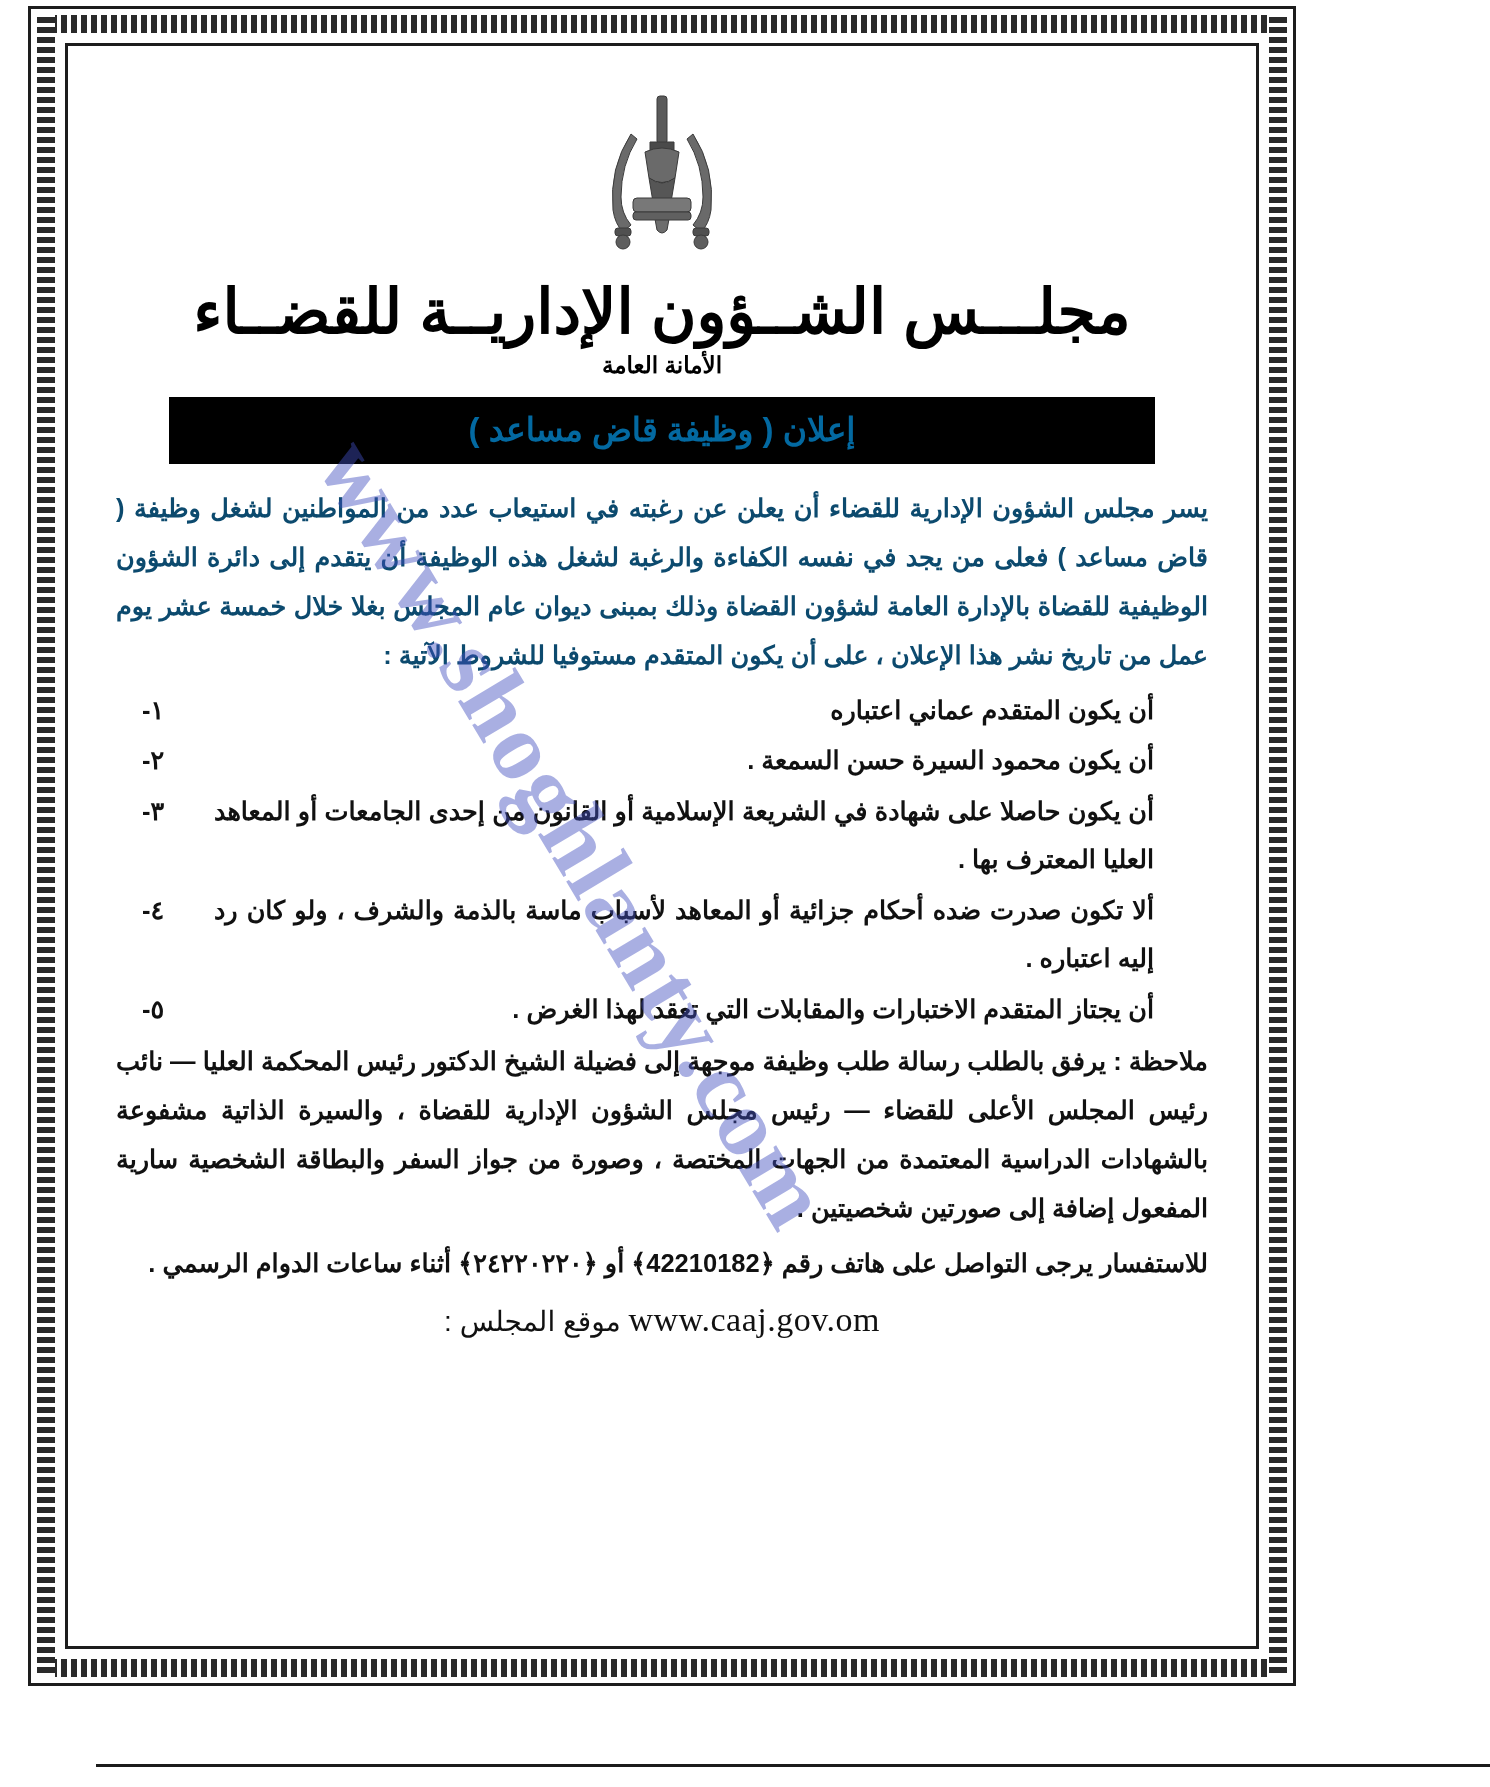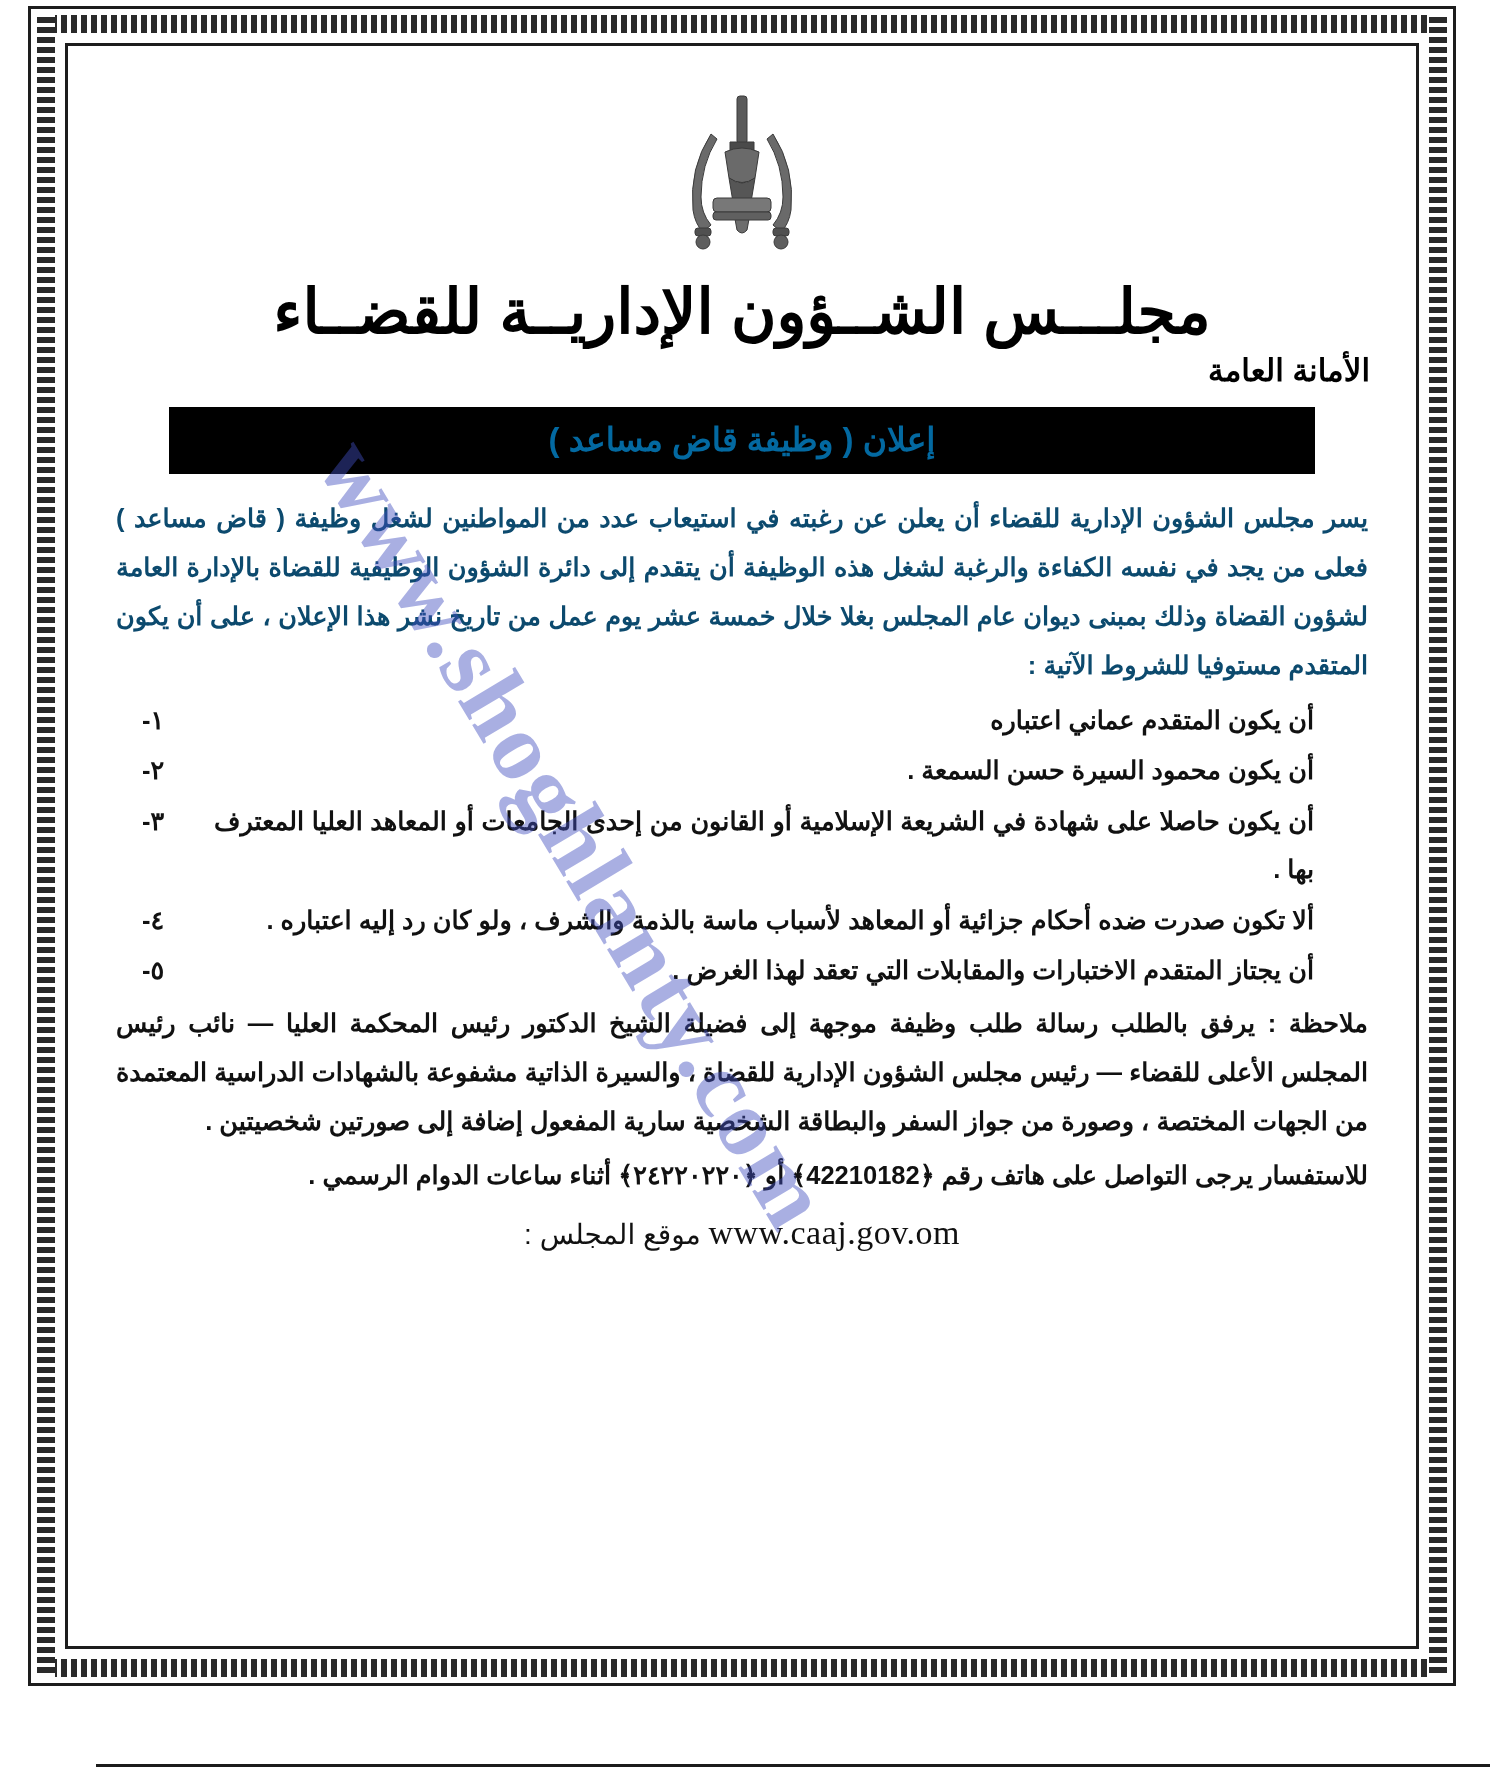--- a/index.html
+++ b/index.html
@@ -23,21 +23,21 @@
     width: 1490px;
     height: 1787px;
     box-sizing: border-box;
     background: #ffffff;
   }
 
   .ad-outer {
     position: absolute;
     left: 28px;
     top: 6px;
-    width: 1428px;
+    width: 1268px;
     height: 1680px;
     box-sizing: border-box;
     background: #ffffff;
     border: 3px solid #1d1d1d;
     padding: 20px;
   }
 
   
   .ornament-band {
     position: absolute;
@@ -93,23 +93,23 @@
     font-family: "Liberation Sans", sans-serif;
     font-weight: bold;
     font-size: 62px;
     letter-spacing: 0px;
     color: #000;
     margin: 6px 0 2px 0;
     line-height: 1.18;
     white-space: nowrap;
   }
   .org-sub {
-    text-align: right;
+    text-align: center;
     font-weight: bold;
-    font-size: 31px;
+    font-size: 23px;
     color: #000;
     margin: 4px 0 18px 0;
   }
   .banner {
     background: #000000;
     color: #0369a1;
     text-align: center;
     font-weight: bold;
     font-size: 33px;
     padding: 13px 0 15px 0;

